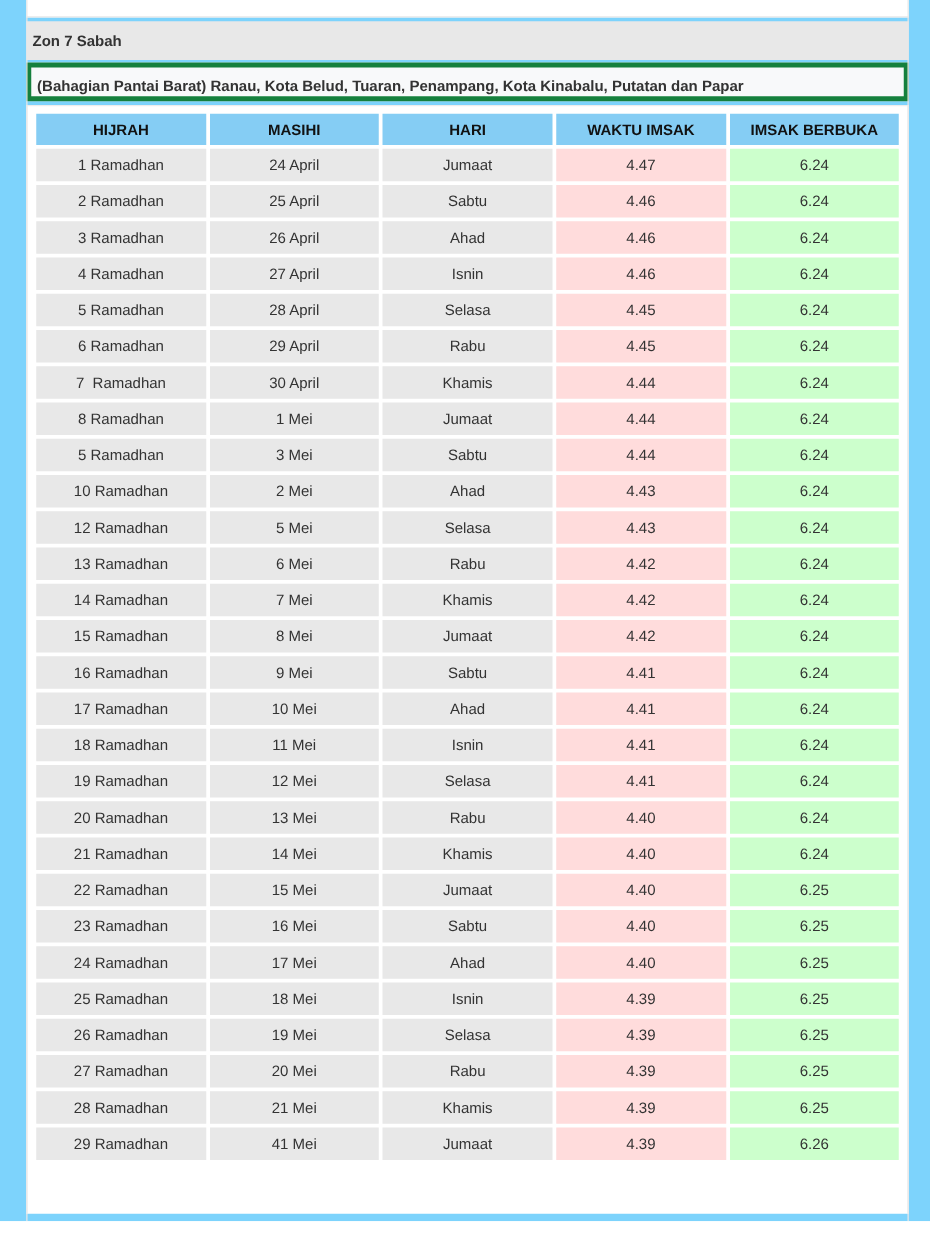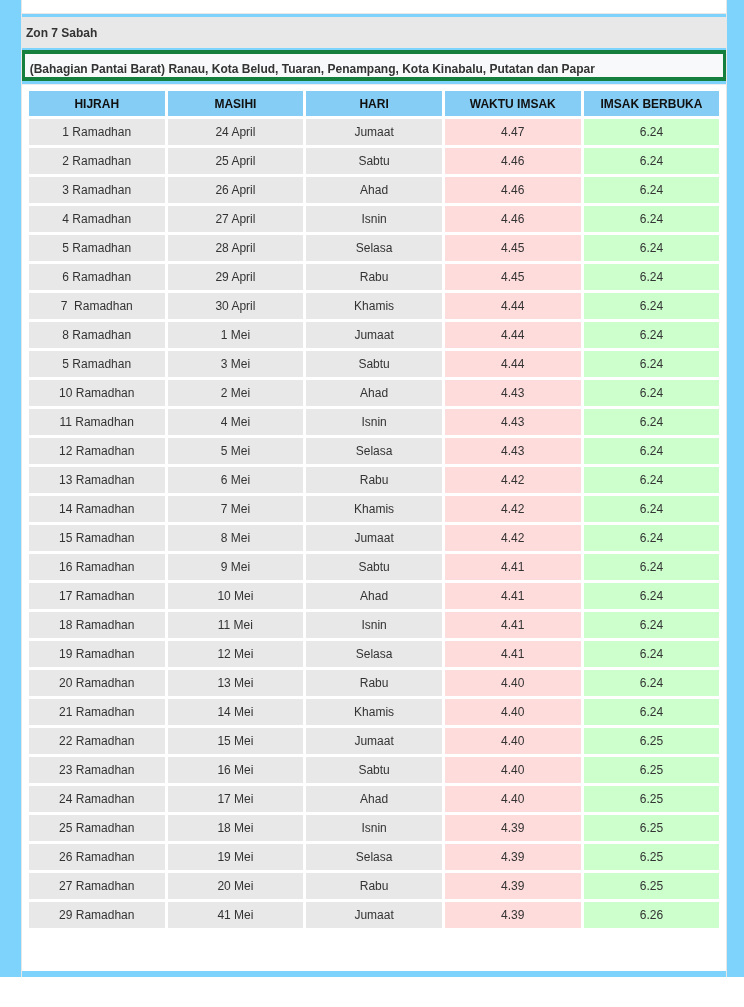--- a/index.html
+++ b/index.html
@@ -124,27 +124,20 @@
               <td class="col-waktu_berbuka">6.24</td>
             </tr>
             <tr>
               <td class="col-hijrah">10 Ramadhan</td>
               <td class="col-masihi">2 Mei</td>
               <td class="col-hari">Ahad</td>
               <td class="col-waktu_imsak">4.43</td>
               <td class="col-waktu_berbuka">6.24</td>
             </tr>
             <tr>
-              <td class="col-hijrah">11 Ramadhan</td>
-              <td class="col-masihi">4 Mei</td>
-              <td class="col-hari">Isnin</td>
-              <td class="col-waktu_imsak">4.43</td>
-              <td class="col-waktu_berbuka">6.24</td>
-            </tr>
-            <tr>
               <td class="col-hijrah">12 Ramadhan</td>
               <td class="col-masihi">5 Mei</td>
               <td class="col-hari">Selasa</td>
               <td class="col-waktu_imsak">4.43</td>
               <td class="col-waktu_berbuka">6.24</td>
             </tr>
             <tr>
               <td class="col-hijrah">13 Ramadhan</td>
               <td class="col-masihi">6 Mei</td>
               <td class="col-hari">Rabu</td>
@@ -243,20 +236,27 @@
               <td class="col-waktu_berbuka">6.25</td>
             </tr>
             <tr>
               <td class="col-hijrah">27 Ramadhan</td>
               <td class="col-masihi">20 Mei</td>
               <td class="col-hari">Rabu</td>
               <td class="col-waktu_imsak">4.39</td>
               <td class="col-waktu_berbuka">6.25</td>
             </tr>
             <tr>
+              <td class="col-hijrah">28 Ramadhan</td>
+              <td class="col-masihi">21 Mei</td>
+              <td class="col-hari">Khamis</td>
+              <td class="col-waktu_imsak">4.39</td>
+              <td class="col-waktu_berbuka">6.25</td>
+            </tr>
+            <tr>
               <td class="col-hijrah">29 Ramadhan</td>
               <td class="col-masihi">41 Mei</td>
               <td class="col-hari">Jumaat</td>
               <td class="col-waktu_imsak">4.39</td>
               <td class="col-waktu_berbuka">6.26</td>
             </tr>
           </tbody>
       </table>
     </div>
 

